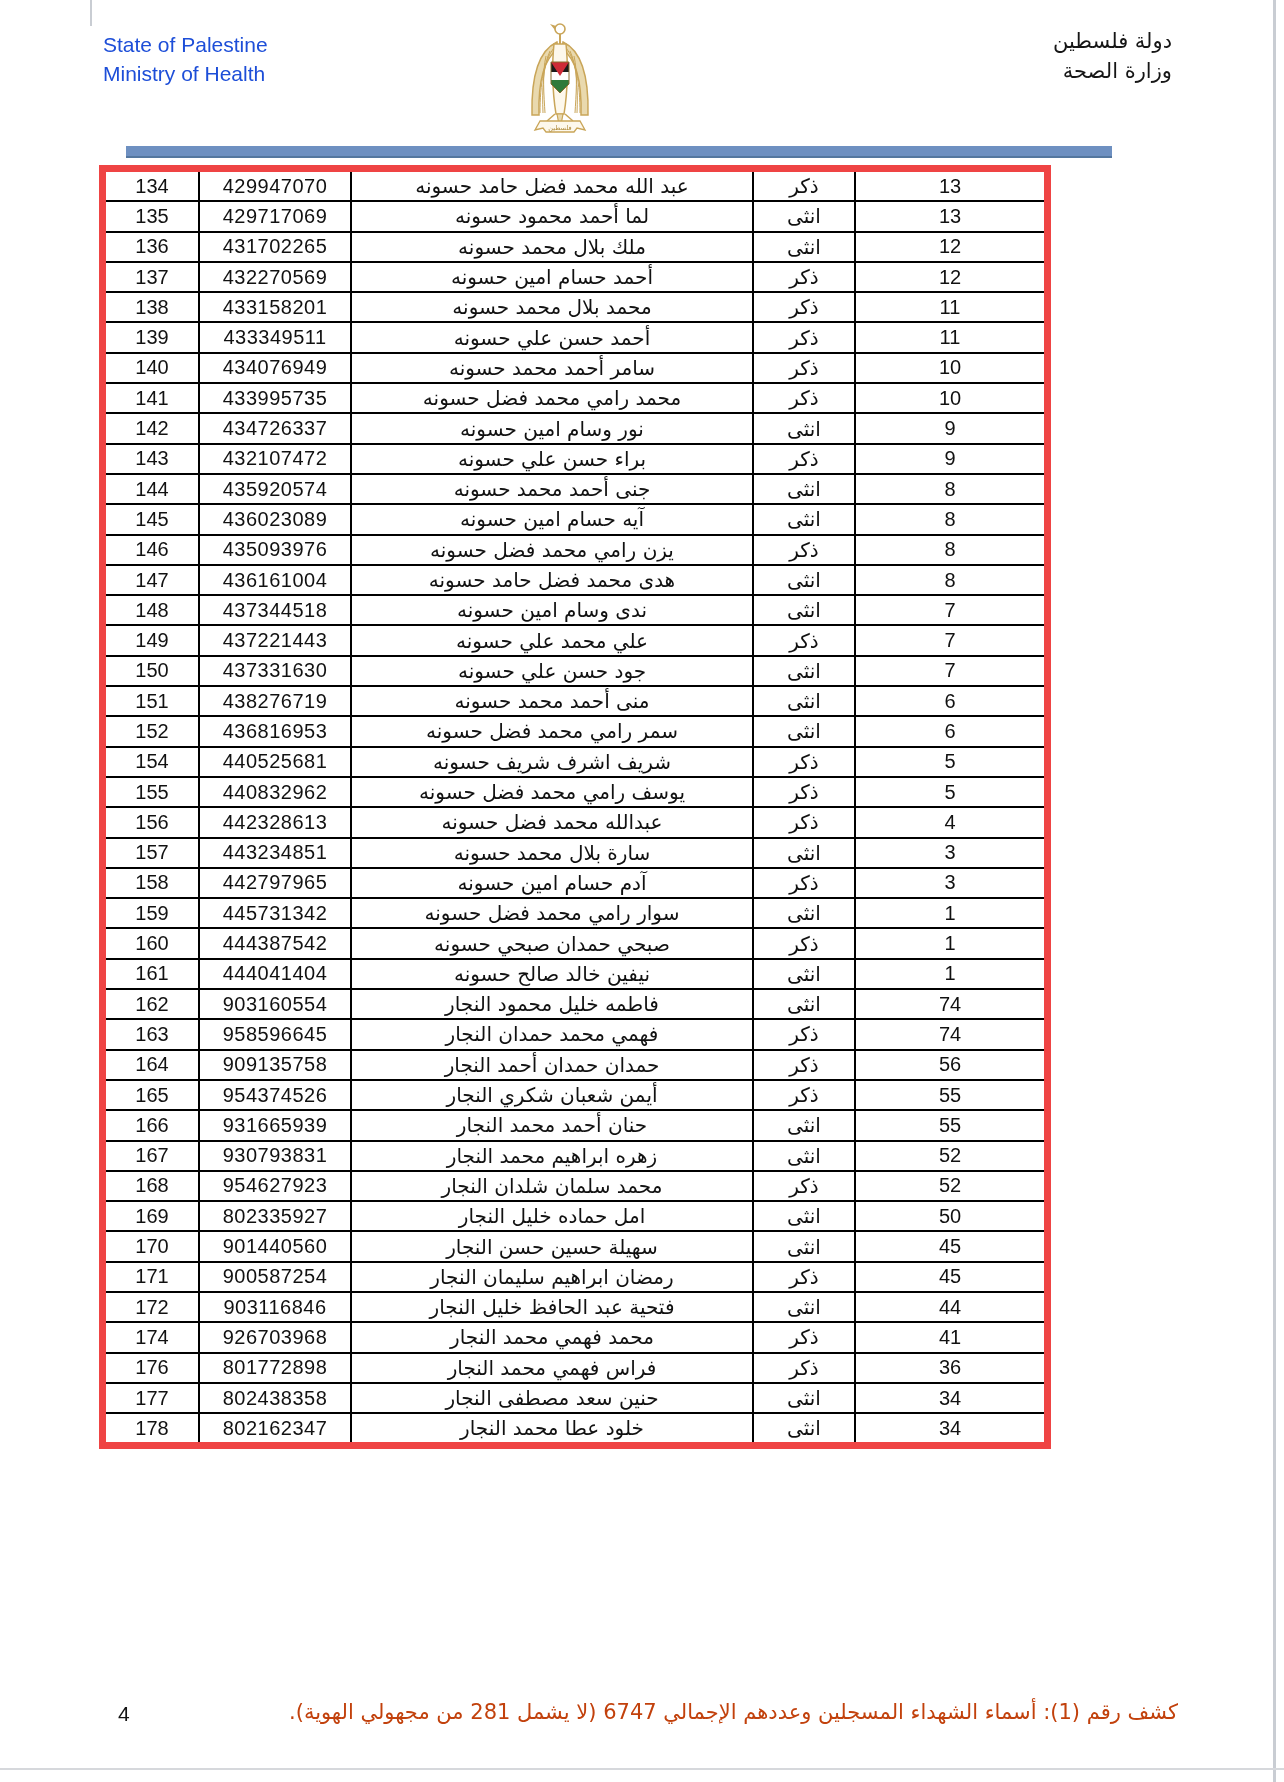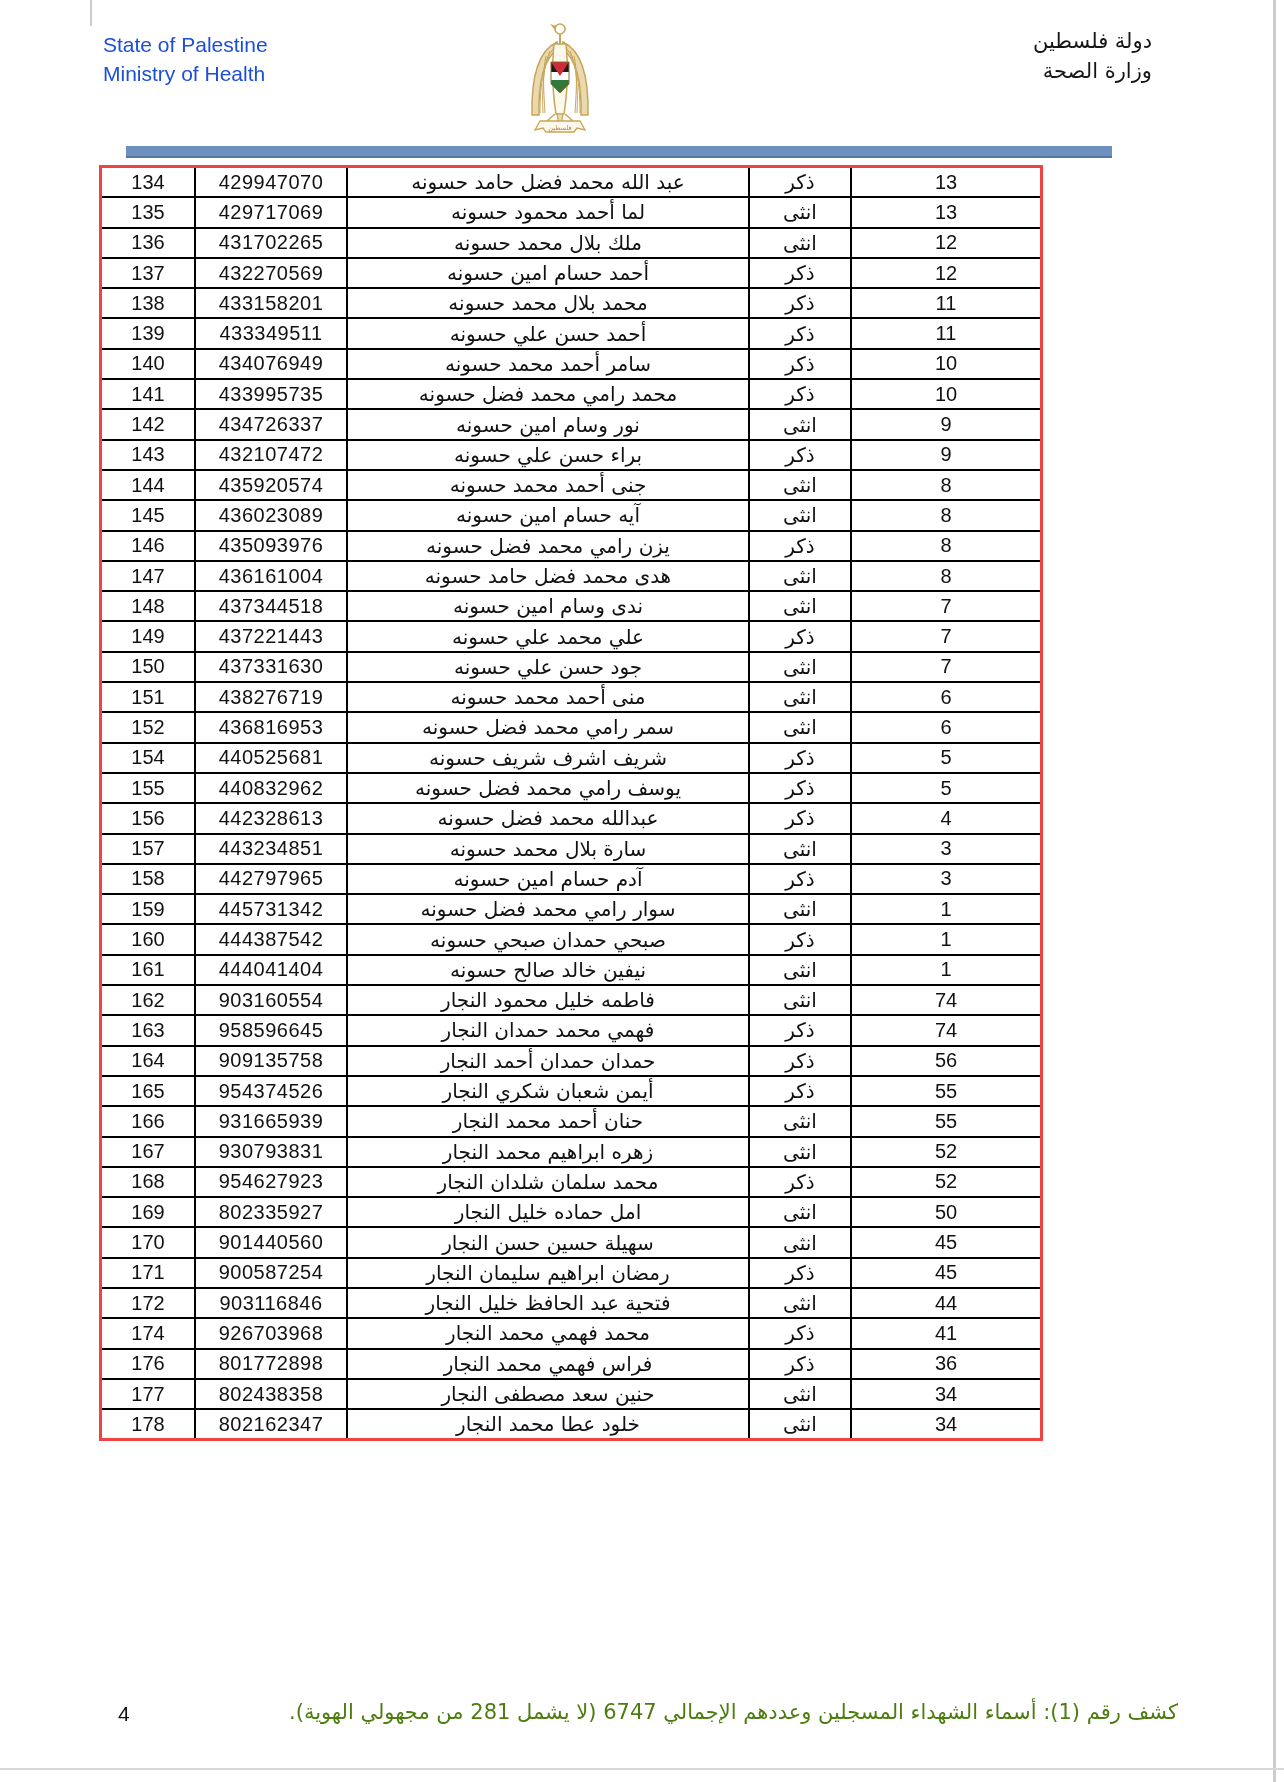--- a/index.html
+++ b/index.html
@@ -11,21 +11,21 @@
     font-family:"Liberation Sans","DejaVu Sans",sans-serif;
     color:#111;
   }
   
   .edge-right{position:absolute;top:0;right:8px;width:3px;height:1782px;background:#c9cdd3;}
   .edge-bottom{position:absolute;left:0;top:1768px;width:1284px;height:2px;background:#d6d8dc;}
   .edge-corner{position:absolute;left:90px;top:0;width:2px;height:26px;background:#c9cdd3;}
 
   
   .header-en{position:absolute;left:103px;top:30px;font-size:21px;line-height:29px;color:#1d4ed8;}
-  .header-ar{position:absolute;right:132px;top:26px;font-size:21px;line-height:30px;color:#161616;text-align:right;direction:rtl;font-family:"DejaVu Sans",sans-serif;}
+  .header-ar{position:absolute;right:112px;top:26px;font-size:21px;line-height:30px;color:#161616;text-align:right;direction:rtl;font-family:"DejaVu Sans",sans-serif;}
   .emblem{position:absolute;left:518px;top:18px;width:84px;height:120px;}
 
   
   .blue-bar{
     position:absolute;left:126px;top:146px;width:986px;height:10px;
     background:#6e90c1;border-bottom:2px solid #54779f;
   }
 
   
   table.martyrs{
@@ -37,32 +37,32 @@
   table.martyrs td{
     border:2px solid #000;
     height:28.3px;
     padding:0;
     text-align:center;
     vertical-align:middle;
     font-size:20px;
     overflow:hidden;
     white-space:nowrap;
   }
-  table.martyrs{border:3px solid #ef4444;padding-left:16px;}
+  table.martyrs{border:7px solid #ef4444;padding-left:16px;}
   td.c-no{width:92px;}
   td.c-id{width:150px;letter-spacing:0.5px;}
   td.c-name{width:400px;direction:rtl;font-family:"DejaVu Sans",sans-serif;font-size:19px;}
   td.c-gender{width:100px;direction:rtl;font-family:"DejaVu Sans",sans-serif;font-size:19px;margin-left:27px;}
   td.c-age{width:188px;}
 
   
   .footer-note{
     position:absolute;right:106px;top:1700px;
     direction:rtl;text-align:center;
-    font-size:21px;color:#4d7c0f;
+    font-size:21px;color:#c2410c;
     font-family:"DejaVu Sans",sans-serif;
   }
   .page-number{position:absolute;left:118px;top:1702px;font-size:21px;color:#141414;}
 </style>
 </head>
 <body>
 
 <div class="page">
 
   <div class="edge-right"></div>

